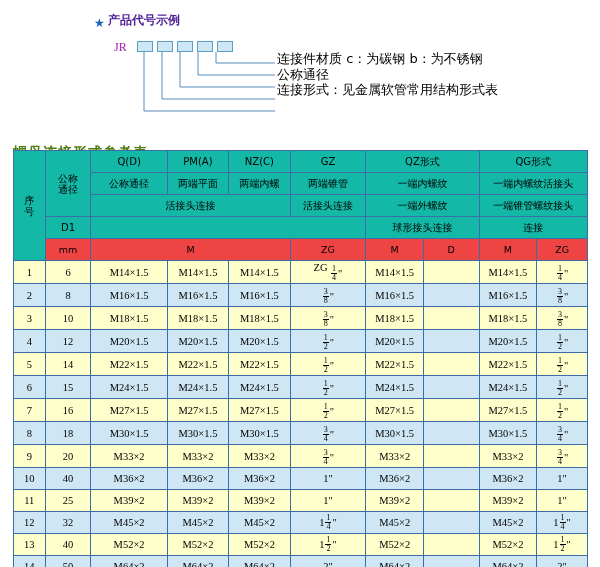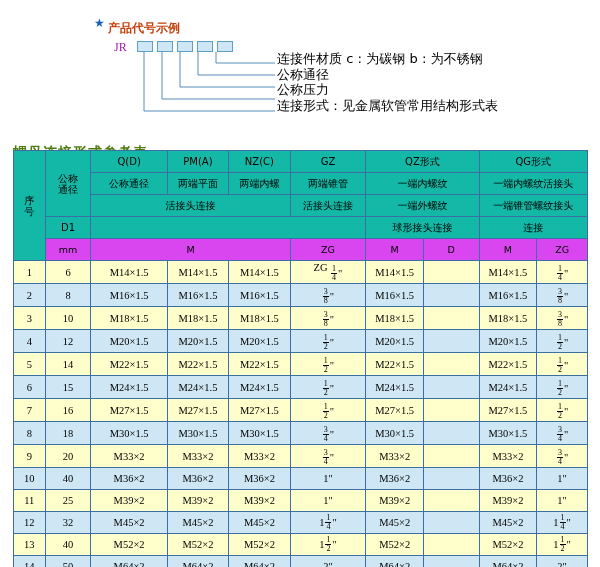--- a/index.html
+++ b/index.html
@@ -11,22 +11,22 @@
     position:relative;
     overflow:hidden;
   }
   
   .legend{
     position:relative;
     height:112px;
     margin:6px 0 0 0;
   }
   .legend-title{
-    position:absolute;left:108px;top:14px;
-    font-size:12px;font-weight:bold;color:#c2410c;
+    position:absolute;left:108px;top:6px;
+    font-size:12px;font-weight:bold;color:#4c1d95;
     white-space:nowrap;
   }
   .star{
     position:absolute;left:94px;top:10px;
     color:#1560bd;font-size:12px;
   }
   .jr-label{
     position:absolute;left:114px;top:34px;
     font-size:12px;color:#a21caf;
     font-family:"Liberation Serif",serif;
@@ -68,21 +68,21 @@
     padding:1px 0;
     height:19px;
     font-family:"Liberation Serif","DejaVu Serif",serif;
   }
   table.main td.hdr{
     background:#14b8a6;
     font-family:"DejaVu Sans","Liberation Sans",sans-serif;
     font-size:10px;
   }
   table.main td.hdr-sm{
-    background:#d946ef;
+    background:#ef4444;
     font-family:"DejaVu Sans","Liberation Sans",sans-serif;
     font-size:9.5px;
   }
   tr.alt td{background:#cfe7f5;}
   .seq{width:32px;}
   .dn{width:46px;}
   .frac{
     display:inline-block;
     vertical-align:middle;
     text-align:center;
@@ -117,21 +117,20 @@
       <path d="M162,46 L162,93 L275,93"></path>
       <path d="M180,46 L180,81 L275,81"></path>
       <path d="M198,46 L198,69 L275,69"></path>
       <path d="M216,46 L216,57 L275,57"></path>
     </g>
   </svg>
 
   <div class="legend-items">
     <div>连接件材质  c：为碳钢  b：为不锈钢</div>
     <div>公称通径</div>
-    <div>公称压力</div>
     <div>连接形式：见金属软管常用结构形式表</div>
   </div>
 </div>
 
 <div class="tbl-title">螺母连接形式参考表</div>
 
 <table class="main">
 
   <tbody>
       <tr>

